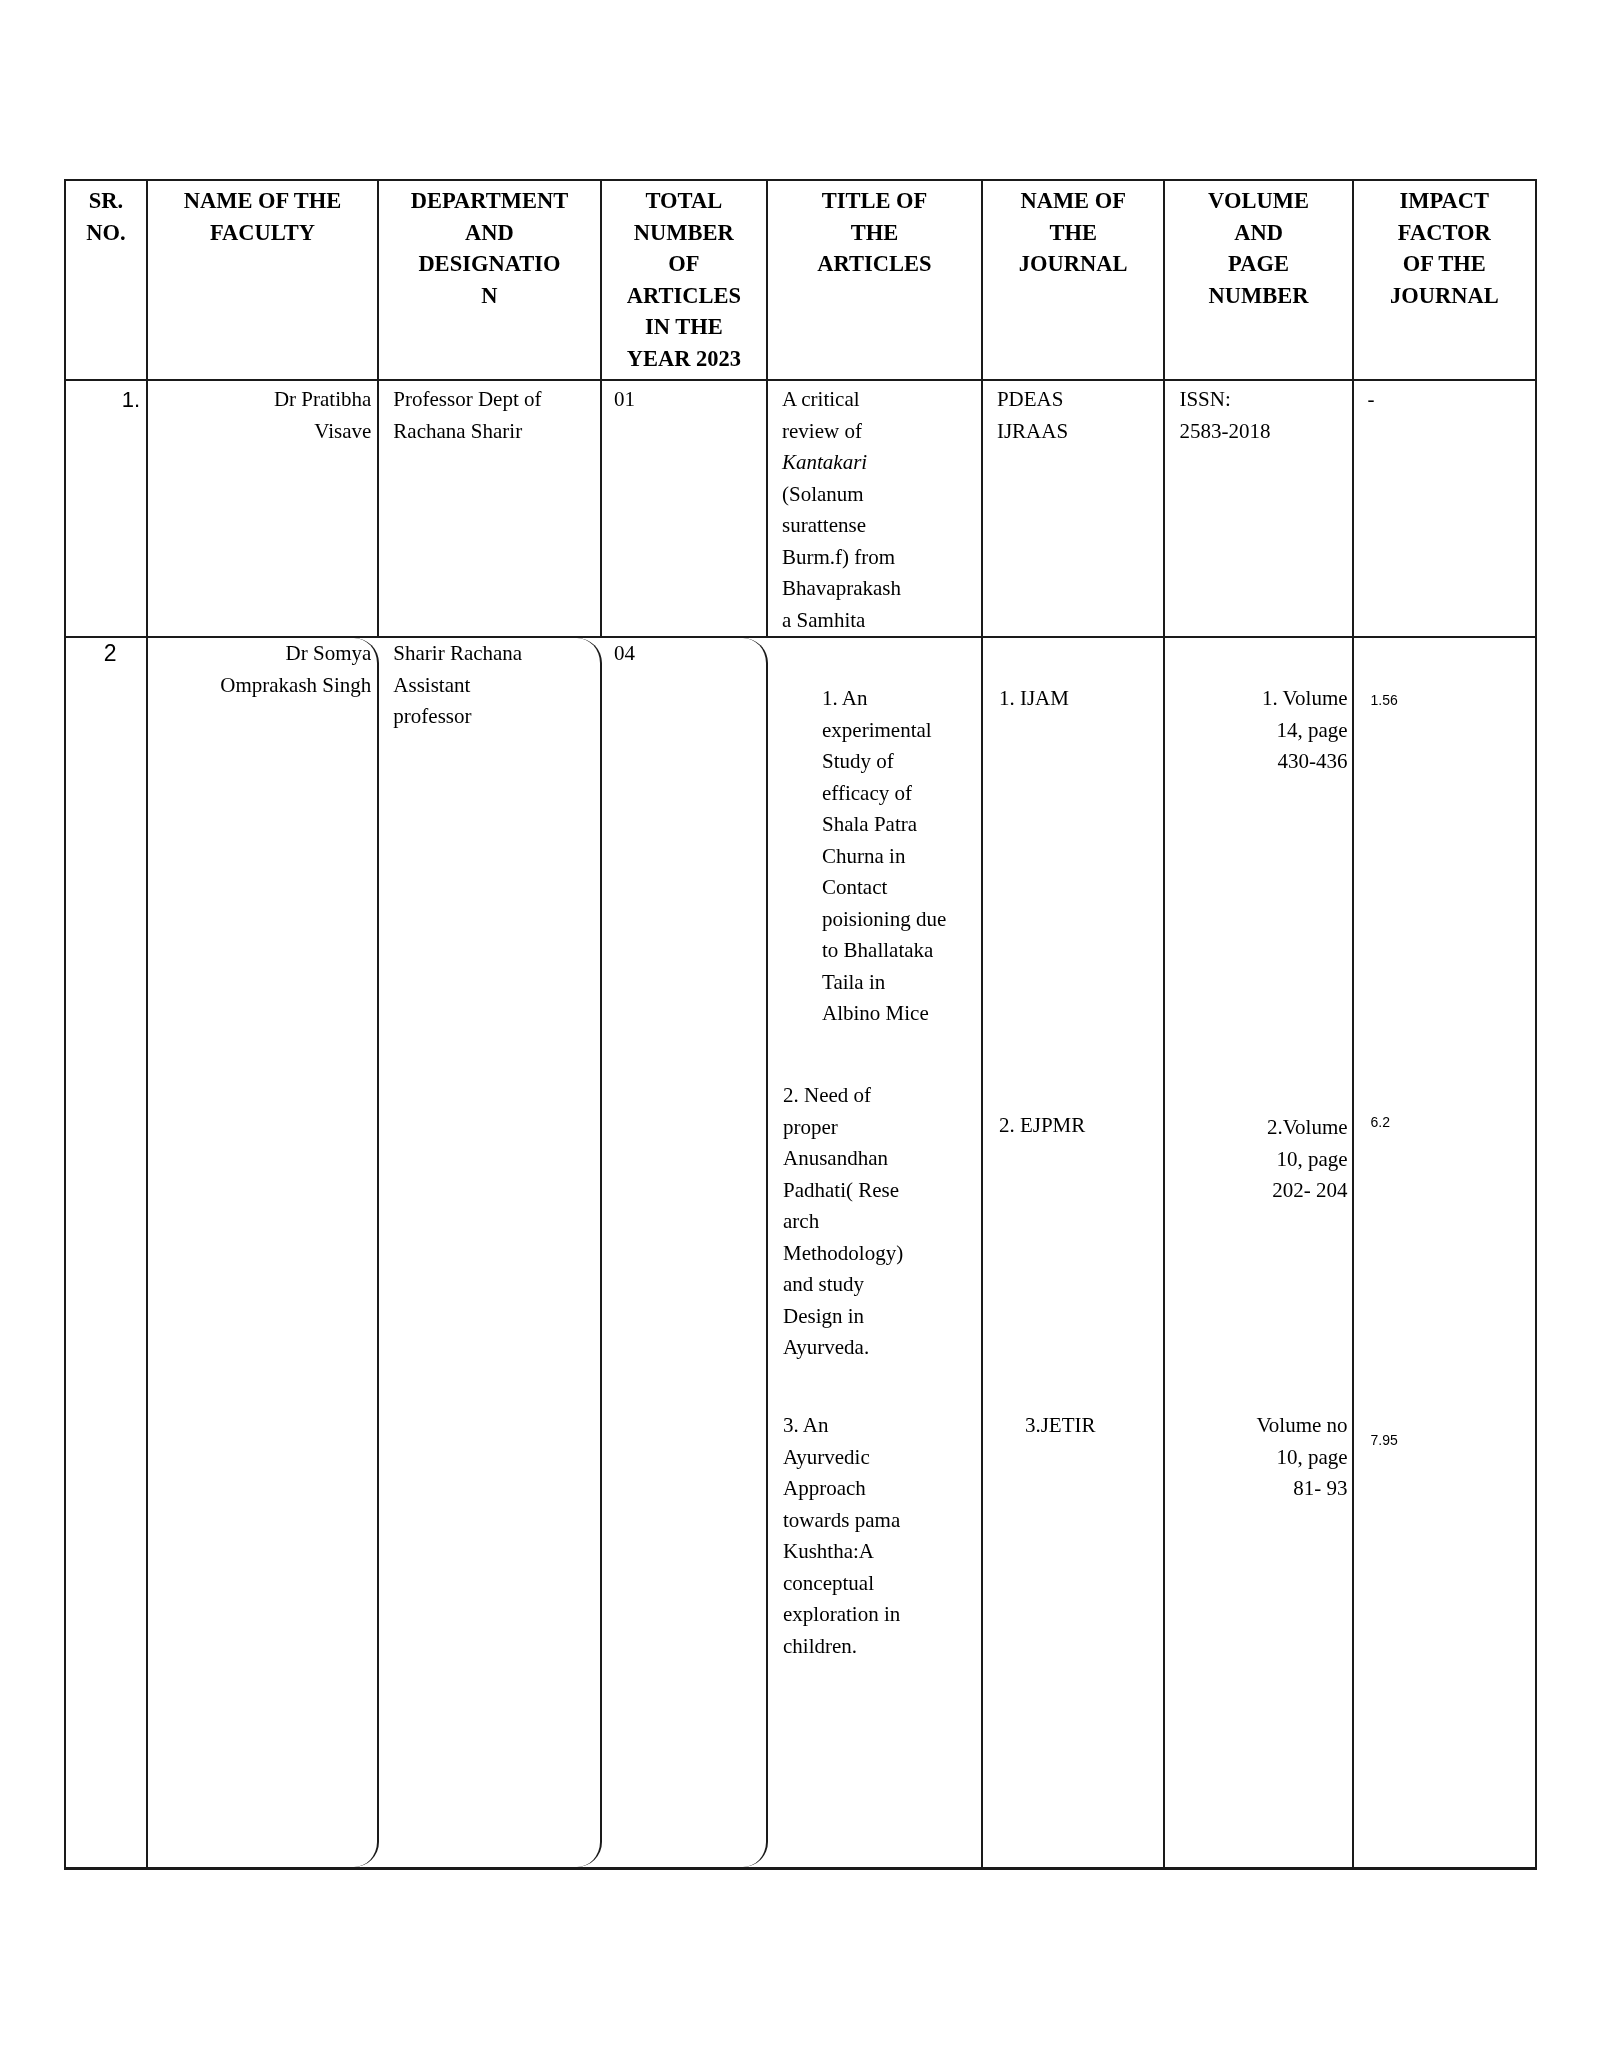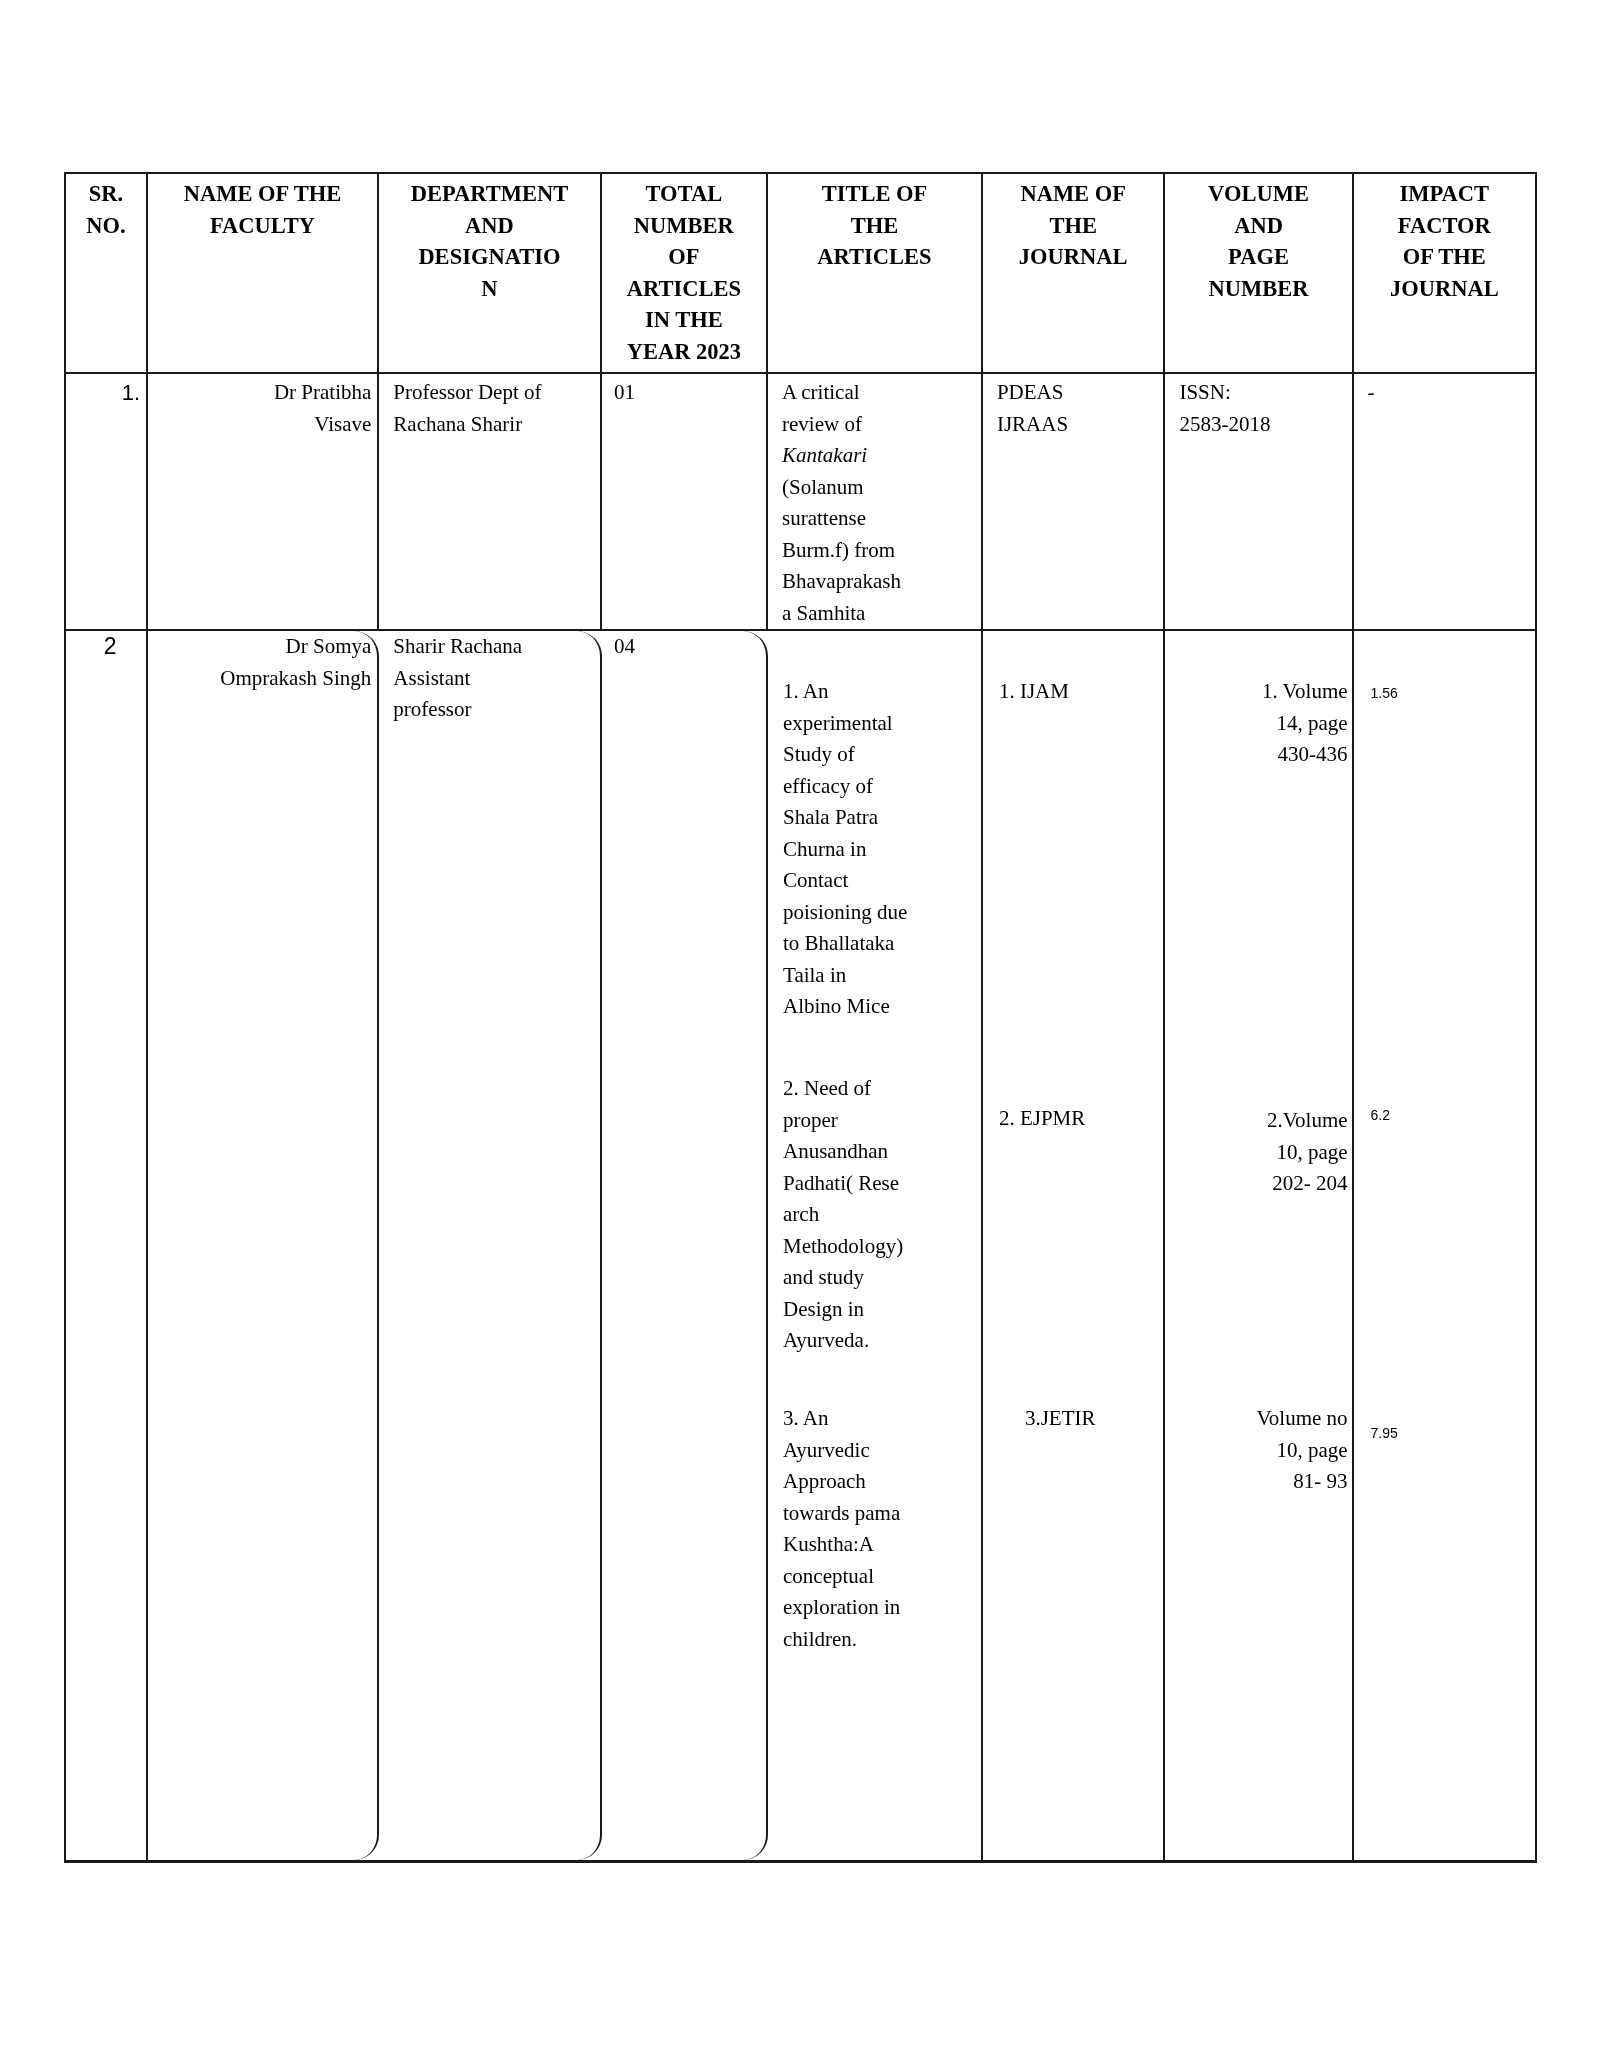--- a/index.html
+++ b/index.html
@@ -8,21 +8,21 @@
     position: relative;
     width: 1600px;
     height: 2071px;
     background: #ffffff;
     color: #000000;
     font-family: "Liberation Serif", serif;
   }
   .pub-table {
     position: absolute;
     left: 64px;
-    top: 172px;
+    top: 179px;
     width: 1473px;
     border: 2px solid #1a1a1a;
     border-bottom-width: 3px;
     background: #ffffff;
   }
   .trow { display: flex; }
   .trow.header-row { height: 200px; }
   .trow.body-row-1 { height: 257px; }
   .trow.body-row-2 { height: 1229px; }
   .trow:not(:last-child) { border-bottom: 2px solid #1a1a1a; }
@@ -61,21 +61,21 @@
   .impact-text { font-family: "Liberation Serif", serif; }
   .impact-sans { font-family: Liberation Sans, sans-serif; font-size: 14px; }
   .body-row-2 .tcell { padding-top: 0; }
   .pad-top { padding-top: 48px; border-radius: 25px; }
   
   .blk { position: absolute; left: 14px; right: 4px; white-space: pre-line; }
   .col-title .blk   { left: 15px; }
   .col-journal .blk { left: 16px; }
   .col-volume .blk  { left: 17px; text-align: right; }
   .col-impact .blk  { left: 17px; }
-  .blk.t1 { top: 45px; }  .blk.t2 { top: 442px; } .blk.t3 { top: 772px; }
+  .blk.t1 { top: 45px; margin-left: 39px; }  .blk.t2 { top: 442px; } .blk.t3 { top: 772px; }
   .blk.j1 { top: 45px; }  .blk.j2 { top: 472px; } .blk.j3 { top: 772px; left: 42px; }
   .blk.v1 { top: 45px; }  .blk.v2 { top: 474px; } .blk.v3 { top: 772px; }
   .blk.i1 { top: 47px; }  .blk.i2 { top: 469px; } .blk.i3 { top: 787px; }
   .italic { font-style: italic; }
 </style>
 </head>
 <body>
 
 <div class="page">
   <div class="pub-table">

